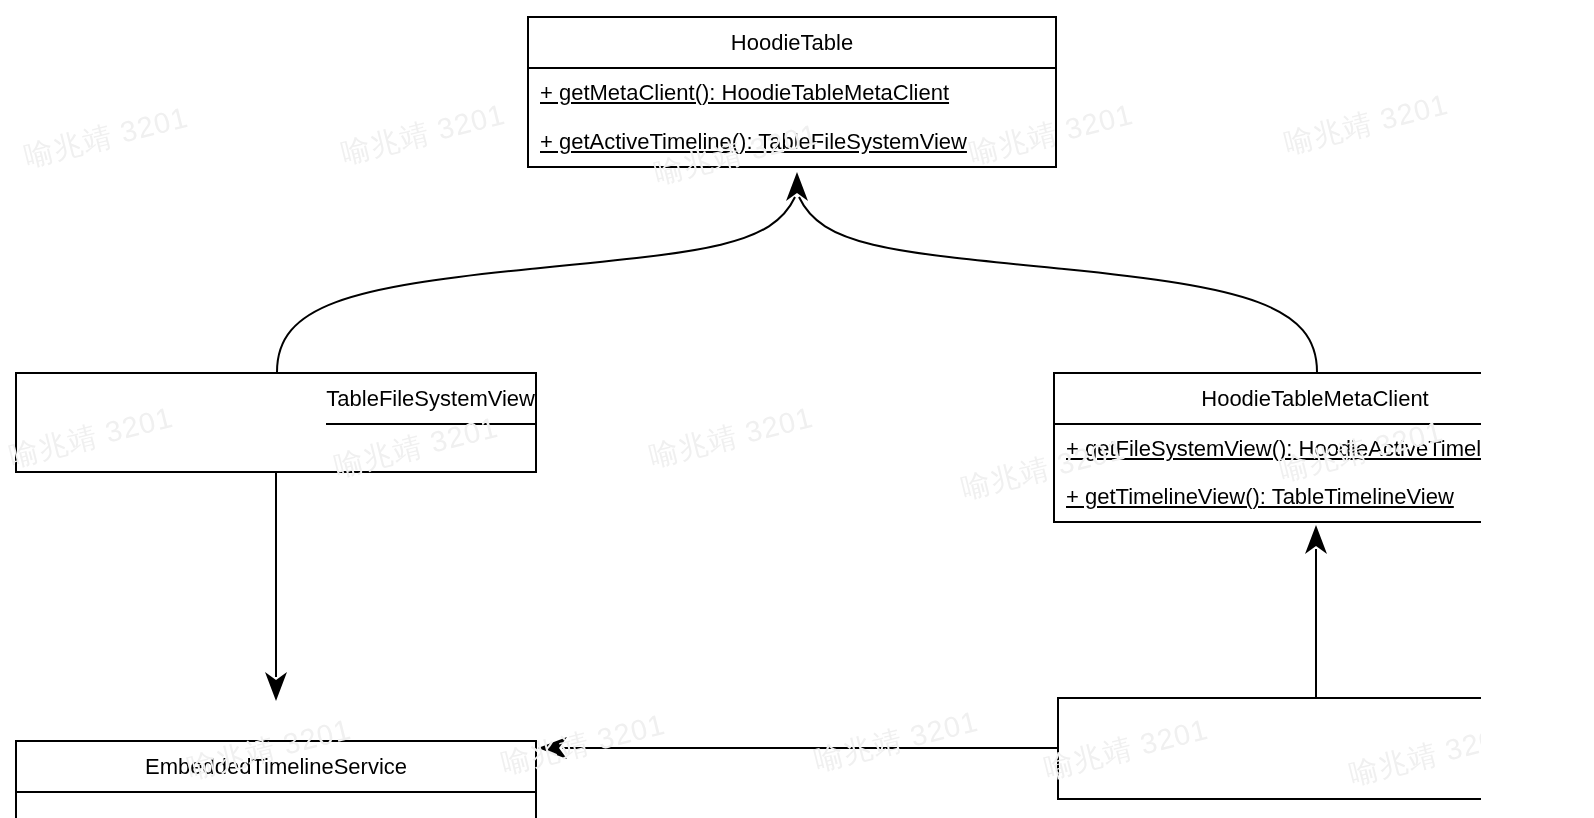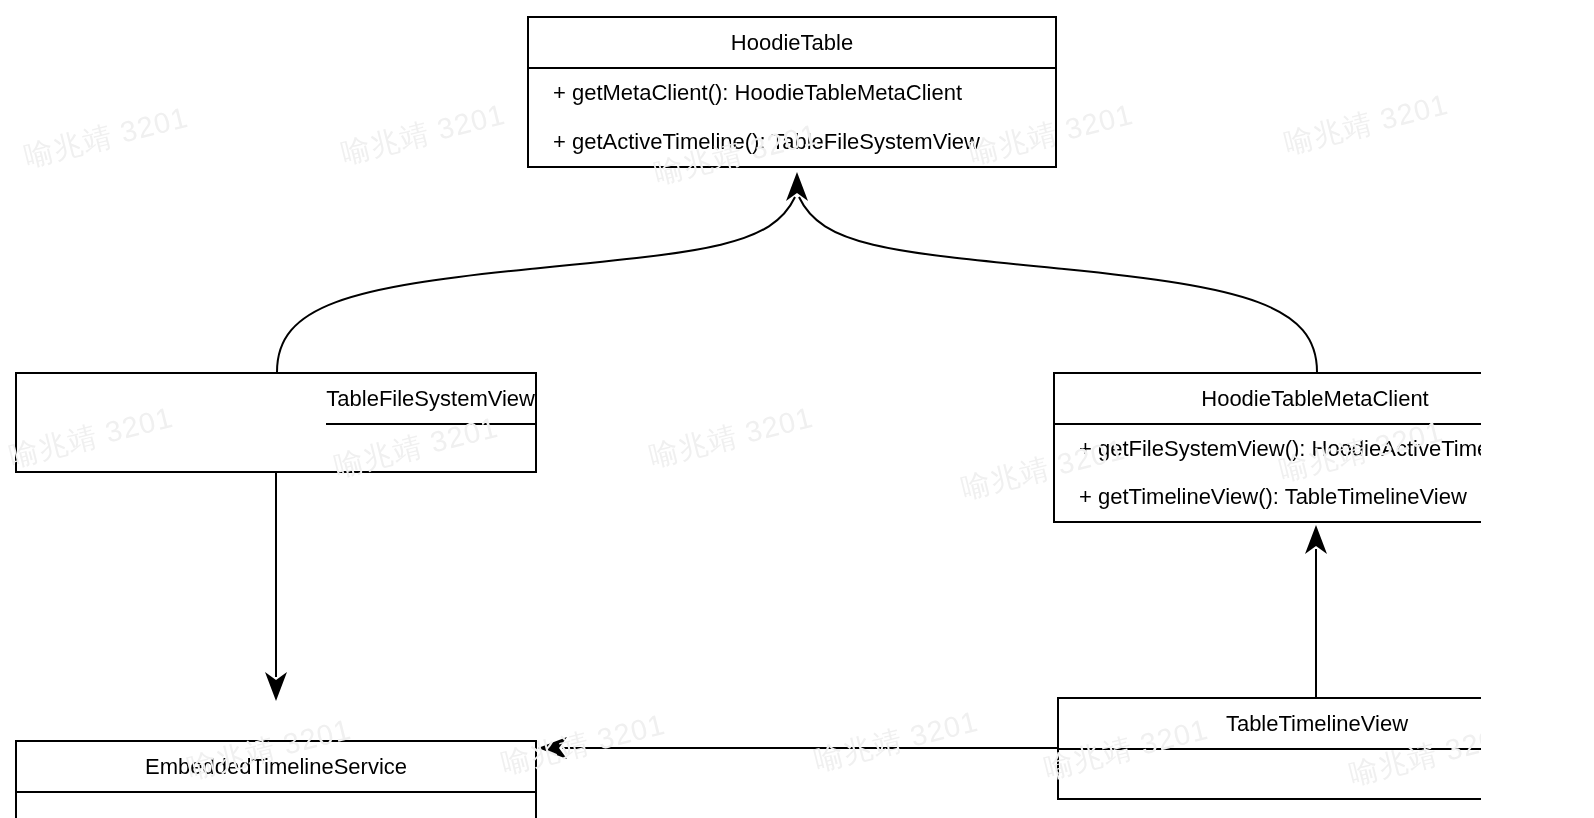--- a/index.html
+++ b/index.html
@@ -38,24 +38,25 @@
   }
   .uml-methods {
     flex: 1 1 auto;
     display: flex;
     flex-direction: column;
   }
   .uml-method {
     flex: 1 1 auto;
     display: flex;
     align-items: center;
-    padding-left: 24px;
+    padding-left: 11px;
     font-size: 22px;
     color: #000000;
     white-space: nowrap;
+    text-decoration: underline;
   }
   .uml-body-empty {
     flex: 1 1 auto;
   }
   
   #box-hoodie-table            { left: 527px;  top: 16px;  width: 530px; height: 152px; }
   #box-table-file-system-view  { left: 15px;   top: 372px; width: 522px; height: 101px; align-items: flex-end; }
   #box-hoodie-table-meta-client{ left: 1053px; top: 372px; width: 524px; height: 151px; text-align: right; }
   #box-embedded-timeline-service{ left: 15px;  top: 740px; width: 522px; height: 91px; }
   #box-table-timeline-view     { left: 1057px; top: 697px; width: 520px; height: 103px; }
@@ -132,21 +133,20 @@
       <div class="uml-method">+ getTimelineView(): TableTimelineView</div>
     </div>
   </div>
 
   <div class="uml-class" id="box-embedded-timeline-service">
     <div class="uml-title">EmbeddedTimelineService</div>
     <div class="uml-body-empty"></div>
   </div>
 
   <div class="uml-class" id="box-table-timeline-view">
-    <div class="uml-title">TableTimelineView</div>
     <div class="uml-body-empty"></div>
   </div>
 
   <span class="watermark" style="left:25px;   top:138px;">喻兆靖 3201</span>
   <span class="watermark" style="left:342px;  top:135px;">喻兆靖 3201</span>
   <span class="watermark" style="left:655px;  top:155px;">喻兆靖 3201</span>
   <span class="watermark" style="left:970px;  top:135px;">喻兆靖 3201</span>
   <span class="watermark" style="left:1285px; top:125px;">喻兆靖 3201</span>
 
   <span class="watermark" style="left:10px;   top:438px;">喻兆靖 3201</span>

